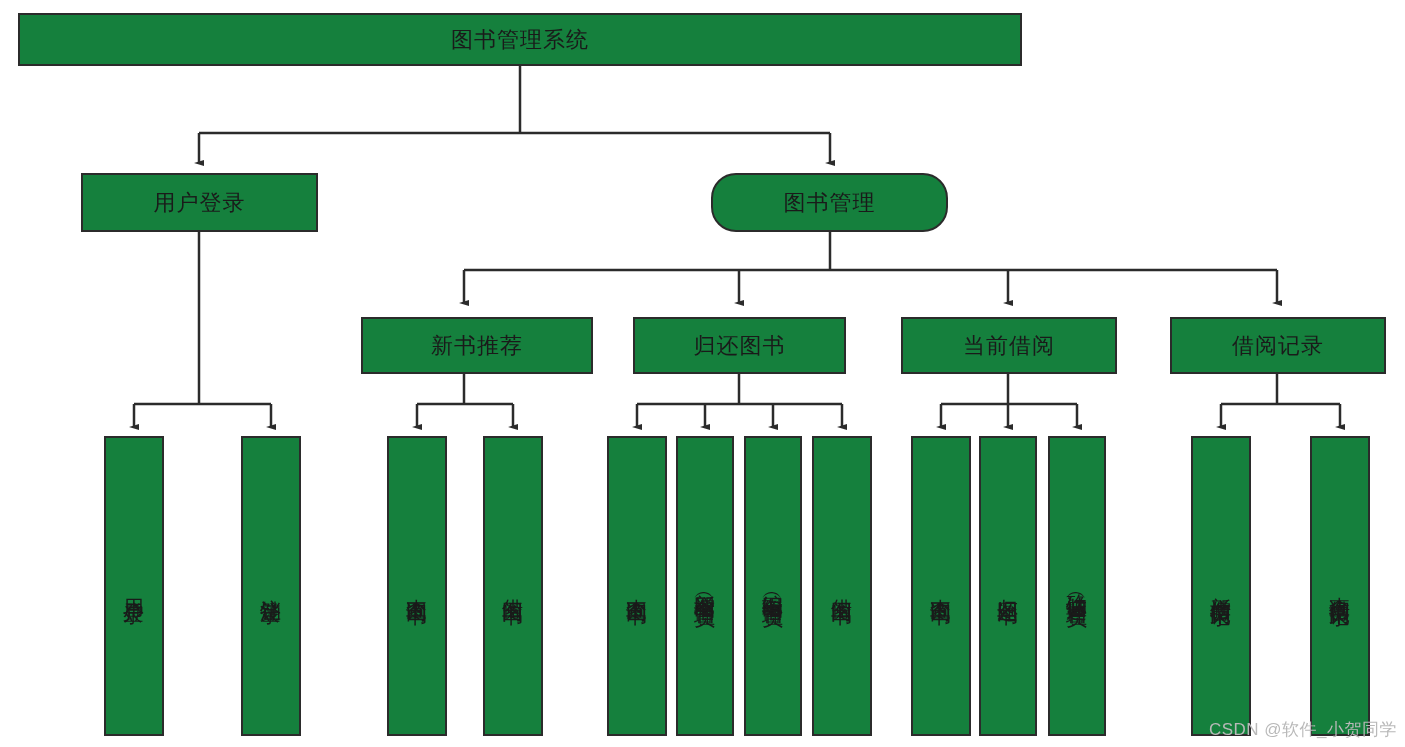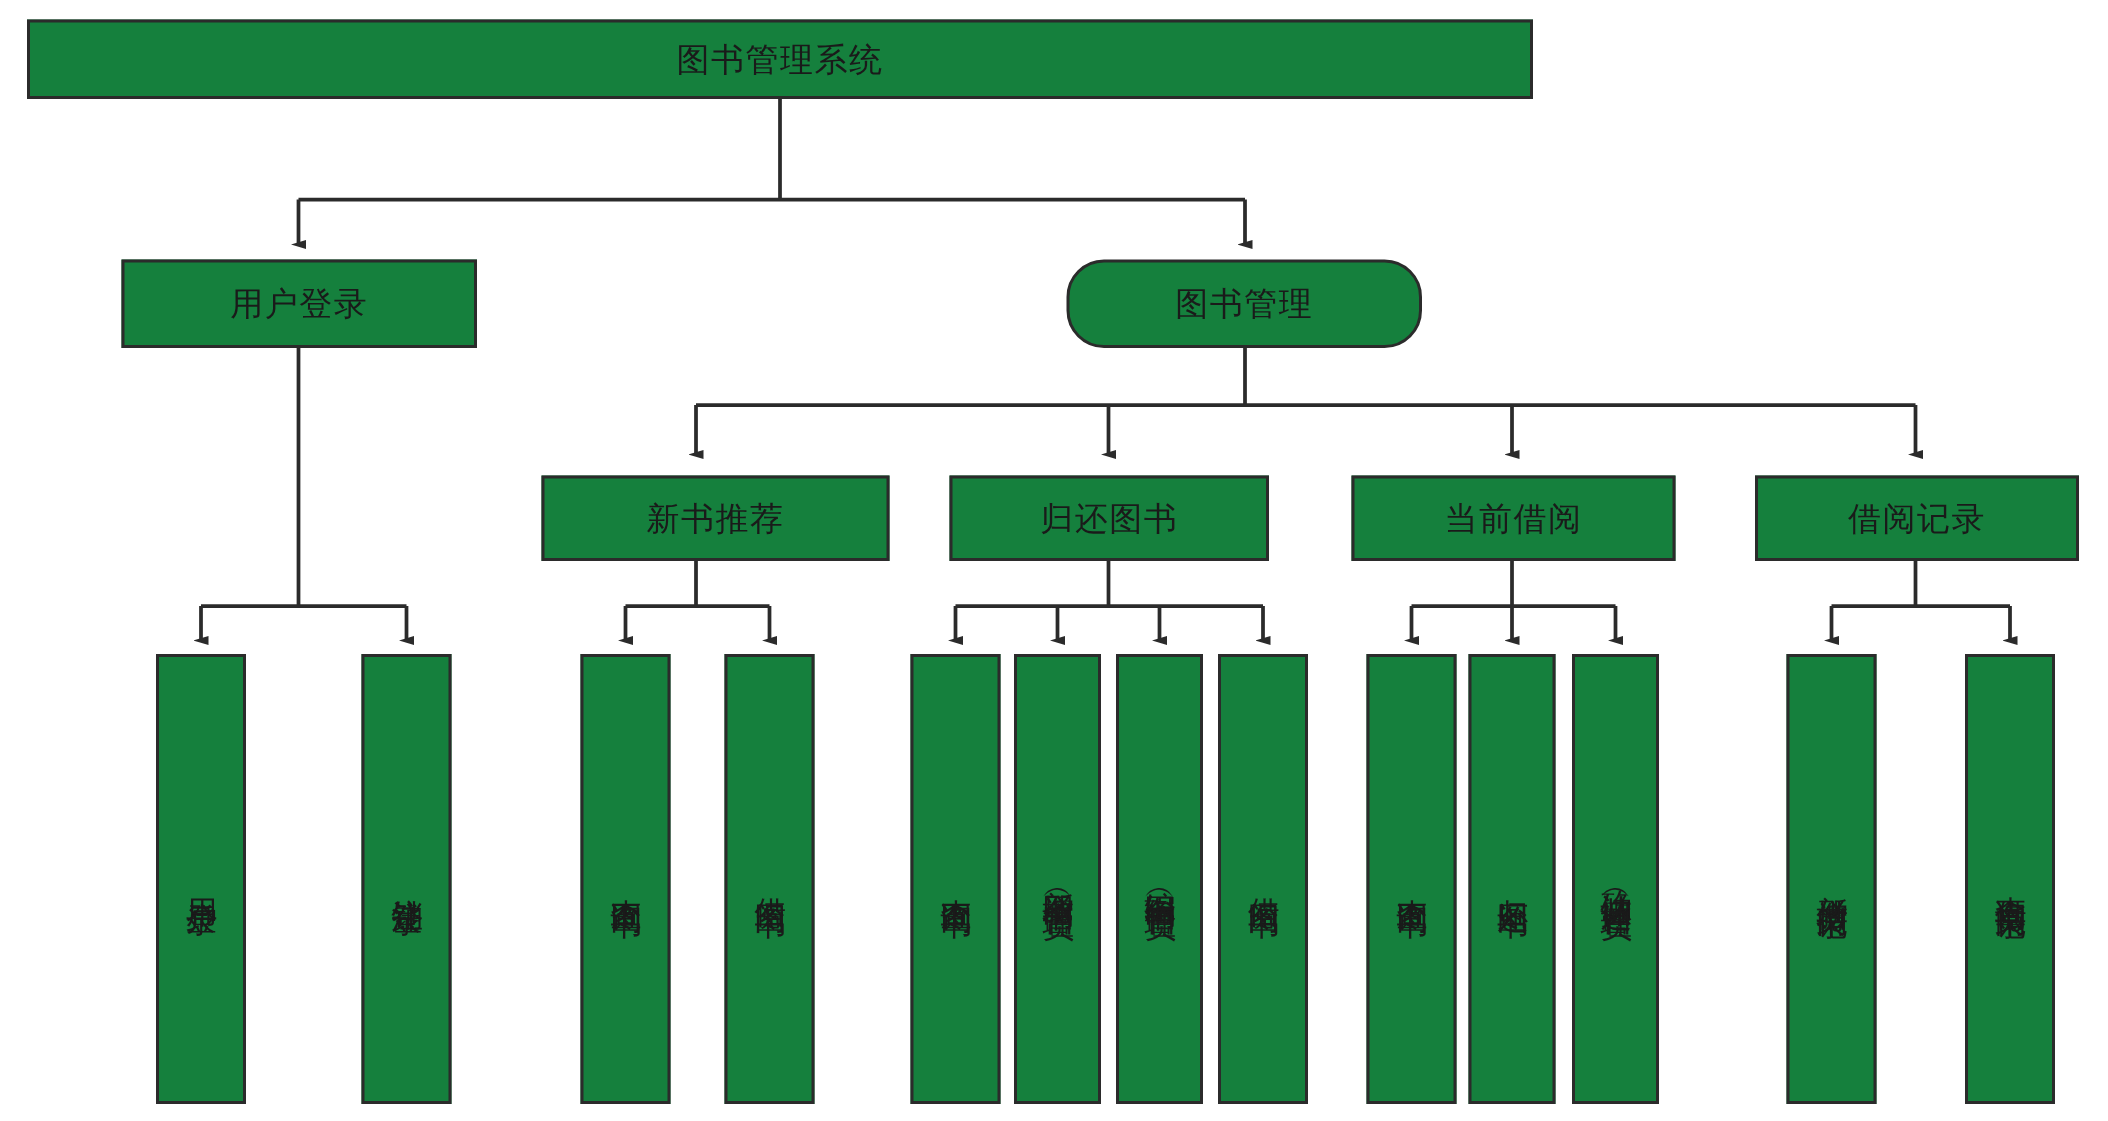--- a/index.html
+++ b/index.html
@@ -193,14 +193,15 @@
     <span class="vtext">确认归还（管理员）</span>
   </div>
 
   <div class="node vert" style="left:1191px; top:436px; width:60px; height:300px;">
     <span class="vtext">新增借阅记录</span>
   </div>
   <div class="node vert" style="left:1310px; top:436px; width:60px; height:300px;">
     <span class="vtext">查询借阅记录</span>
   </div>
 
+  <div class="watermark">CSDN @软件_小贺同学</div>
 
 </div>
 
 </body></html>

